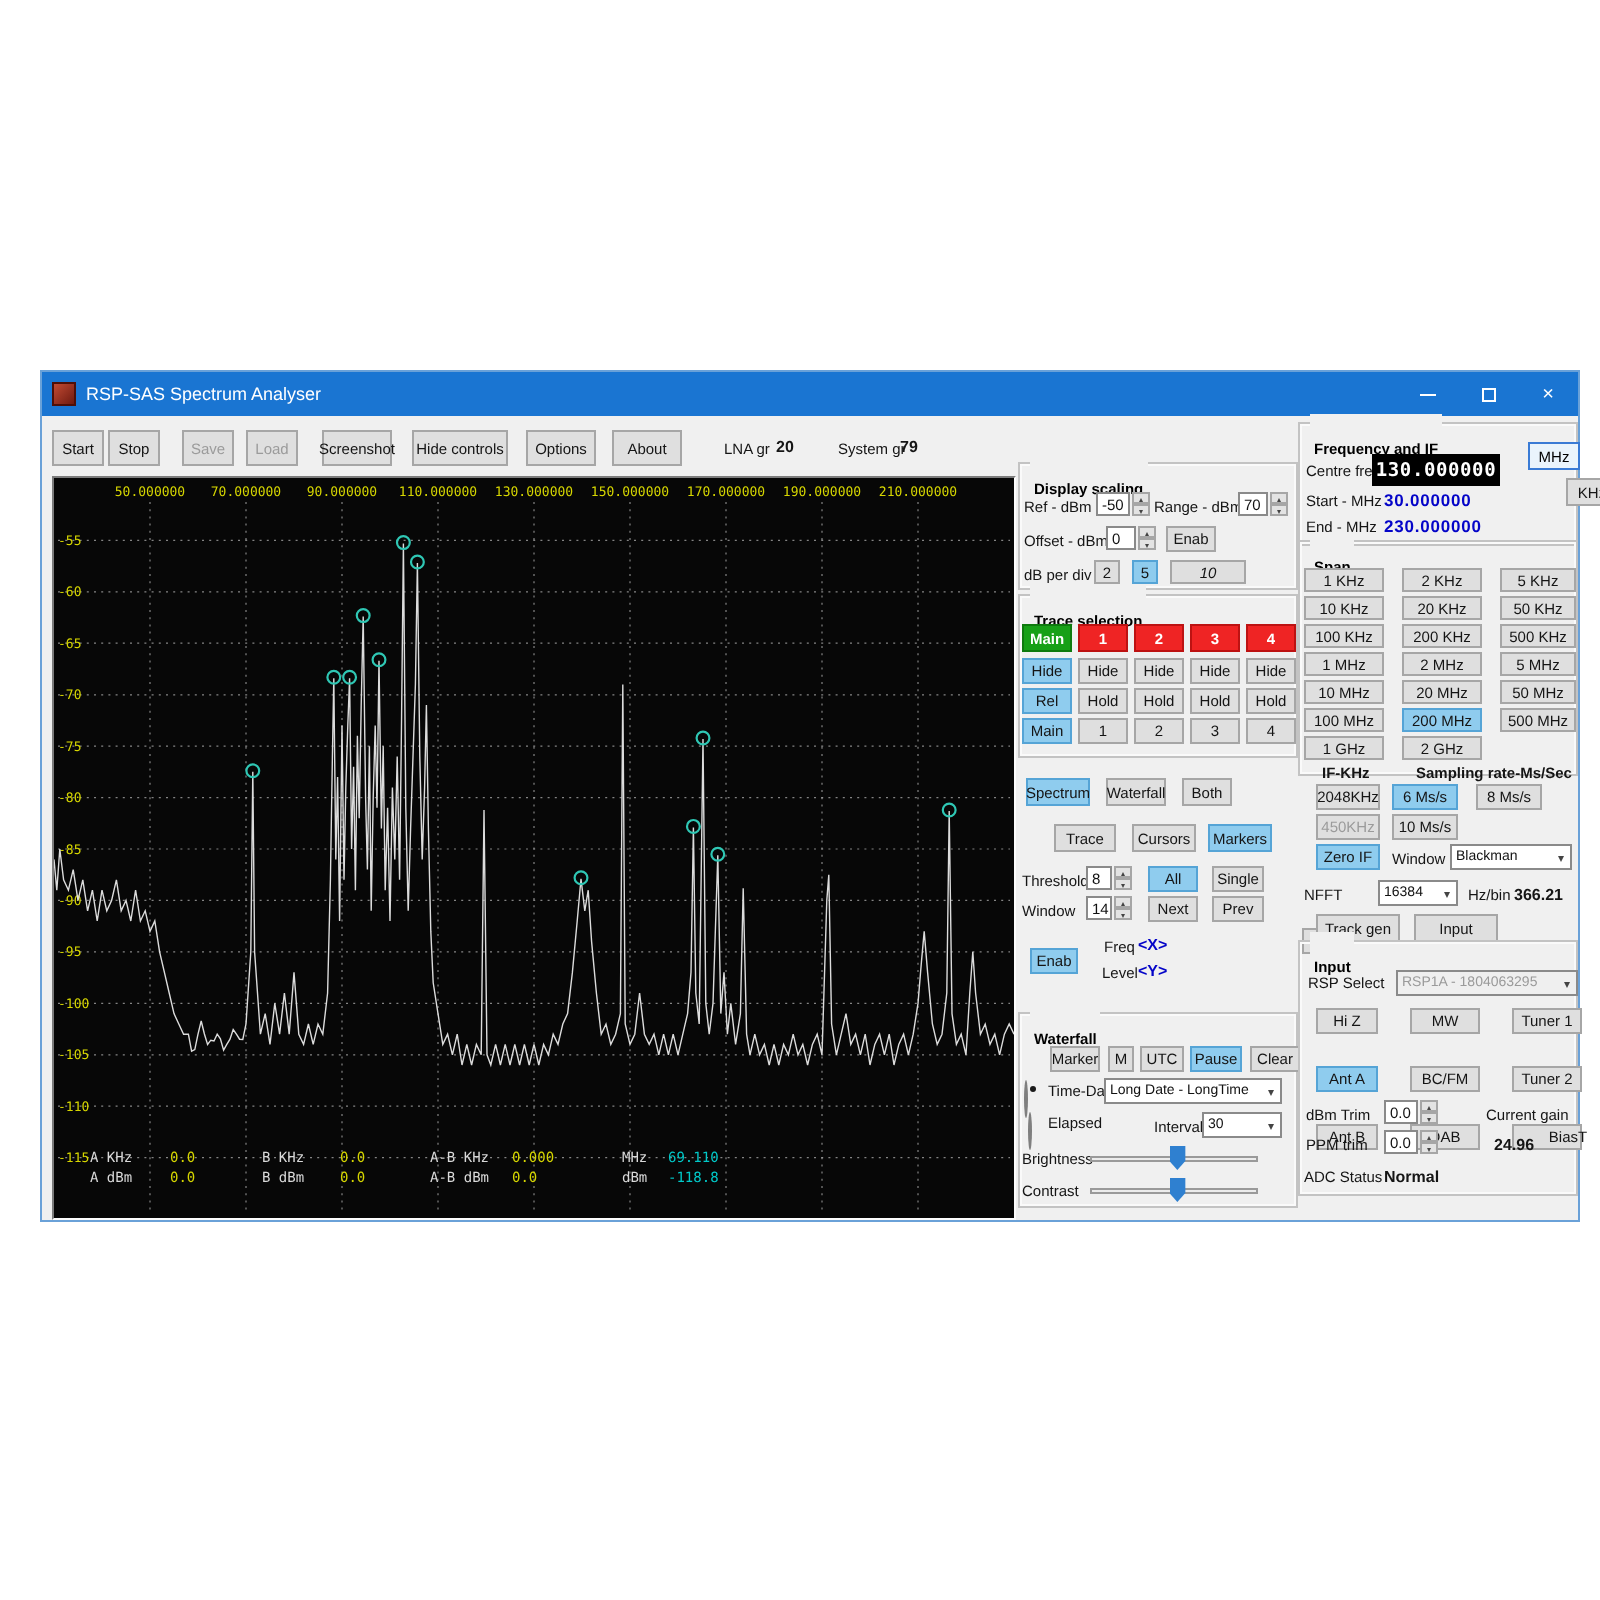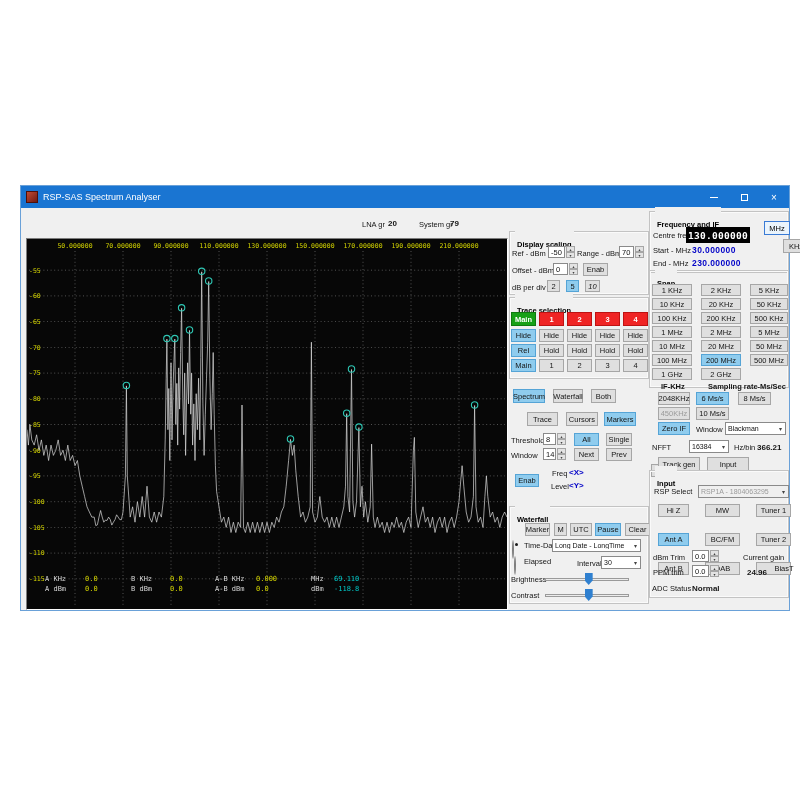--- a/index.html
+++ b/index.html
@@ -77,20 +77,30 @@
       <span class="winbtn">
           <span class="max-glyph"></span>
         </span>
       <span class="winbtn">
           <span>×</span>
         </span>
     </span>
   </div>
 
   
+  <div id="toolbar">
+      <div class="btn" style="width: 26px; height: 18px; margin-left: 0px;">Start</div>
+      <div class="btn" style="width: 26px; height: 18px; margin-left: 2px;">Stop</div>
+      <div class="btn dis" style="width: 26px; height: 18px; margin-left: 11px;">Save</div>
+      <div class="btn dis" style="width: 26px; height: 18px; margin-left: 6px;">Load</div>
+      <div class="btn" style="width: 35px; height: 18px; margin-left: 12px;">Screenshot</div>
+      <div class="btn" style="width: 48px; height: 18px; margin-left: 10px;">Hide controls</div>
+      <div class="btn" style="width: 35px; height: 18px; margin-left: 9px;">Options</div>
+      <div class="btn" style="width: 35px; height: 18px; margin-left: 8px;">About</div>
+    </div>
   <span class="abs lbl" style="left:341px;top:34px;">LNA gr</span>
   <span class="abs lbl b" style="left:367px;top:33px;font-size:8px;">20</span>
   <span class="abs lbl" style="left:398px;top:34px;">System gr</span>
   <span class="abs lbl b" style="left:429px;top:33px;font-size:8px;">79</span>
 
   
   <div id="spectrum" class="abs">
     <svg id="spec-svg" width="480" height="370" viewBox="0 0 480 370">
         <line x1="48.0" y1="12" x2="48.0" y2="367" stroke="#b9b9b9" stroke-width="0.6" stroke-dasharray="1 2.6" opacity="0.7"></line>
         <line x1="96.0" y1="12" x2="96.0" y2="367" stroke="#b9b9b9" stroke-width="0.6" stroke-dasharray="1 2.6" opacity="0.7"></line>
@@ -194,21 +204,21 @@
     <span class="spin-ud">
         <span>▴</span>
         <span>▾</span>
       </span>
   </div>
   <div class="abs btn" style="left:562px;top:77px;width:25px;height:13px;">Enab</div>
   <span class="abs lbl" style="left:491px;top:97px;">dB per div</span>
   <div class="abs" style="left:526px;top:94px;display:flex;gap:6px;" id="db-per-div-row">
       <div class="btn" style="width: 13px; height: 12px;">2</div>
       <div class="btn sel" style="width: 13px; height: 12px;">5</div>
-      <div class="btn" style="width: 15px; height: 12px; font-style: italic;">10</div>
+      <div class="btn" style="width: 38px; height: 12px; font-style: italic;">10</div>
     </div>
 
   <div class="abs group" style="left:488px;top:111px;width:140px;height:82px;">
     <span class="gtitle">Trace selection</span>
   </div>
   <div class="abs" id="trace-row-0" style="left:490px;top:126px;display:flex;gap:3px;">
       <div class="btn green" style="width: 25px; height: 14px;">Main</div>
       <div class="btn red" style="width: 25px; height: 14px;">1</div>
       <div class="btn red" style="width: 25px; height: 14px;">2</div>
       <div class="btn red" style="width: 25px; height: 14px;">3</div>

